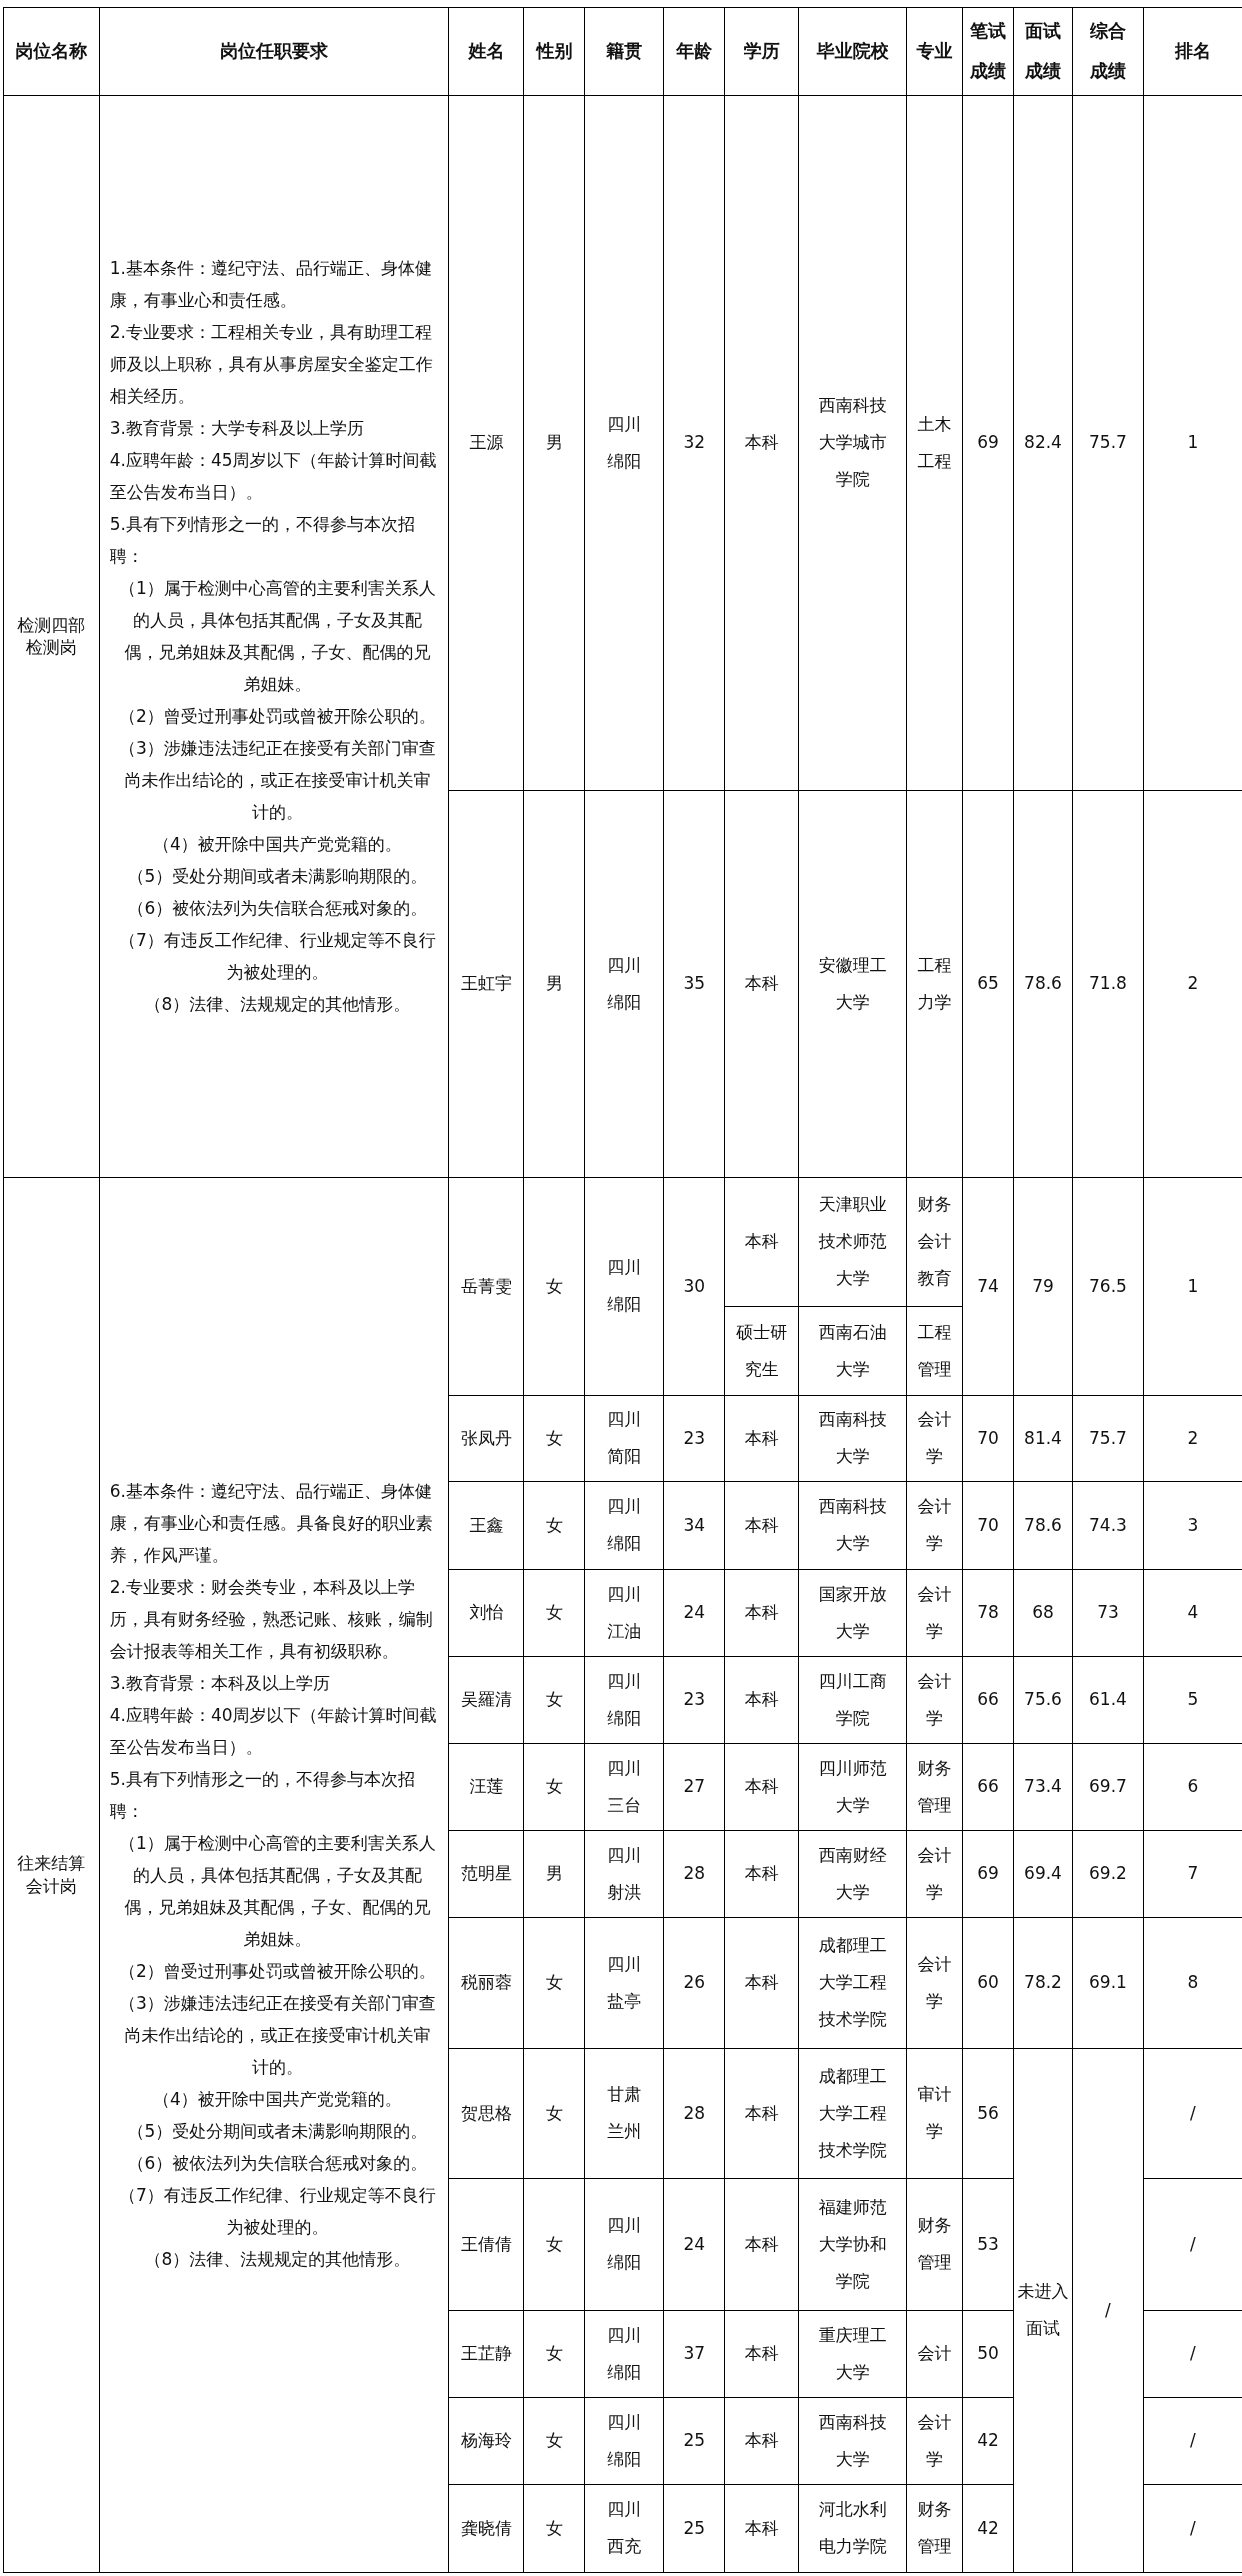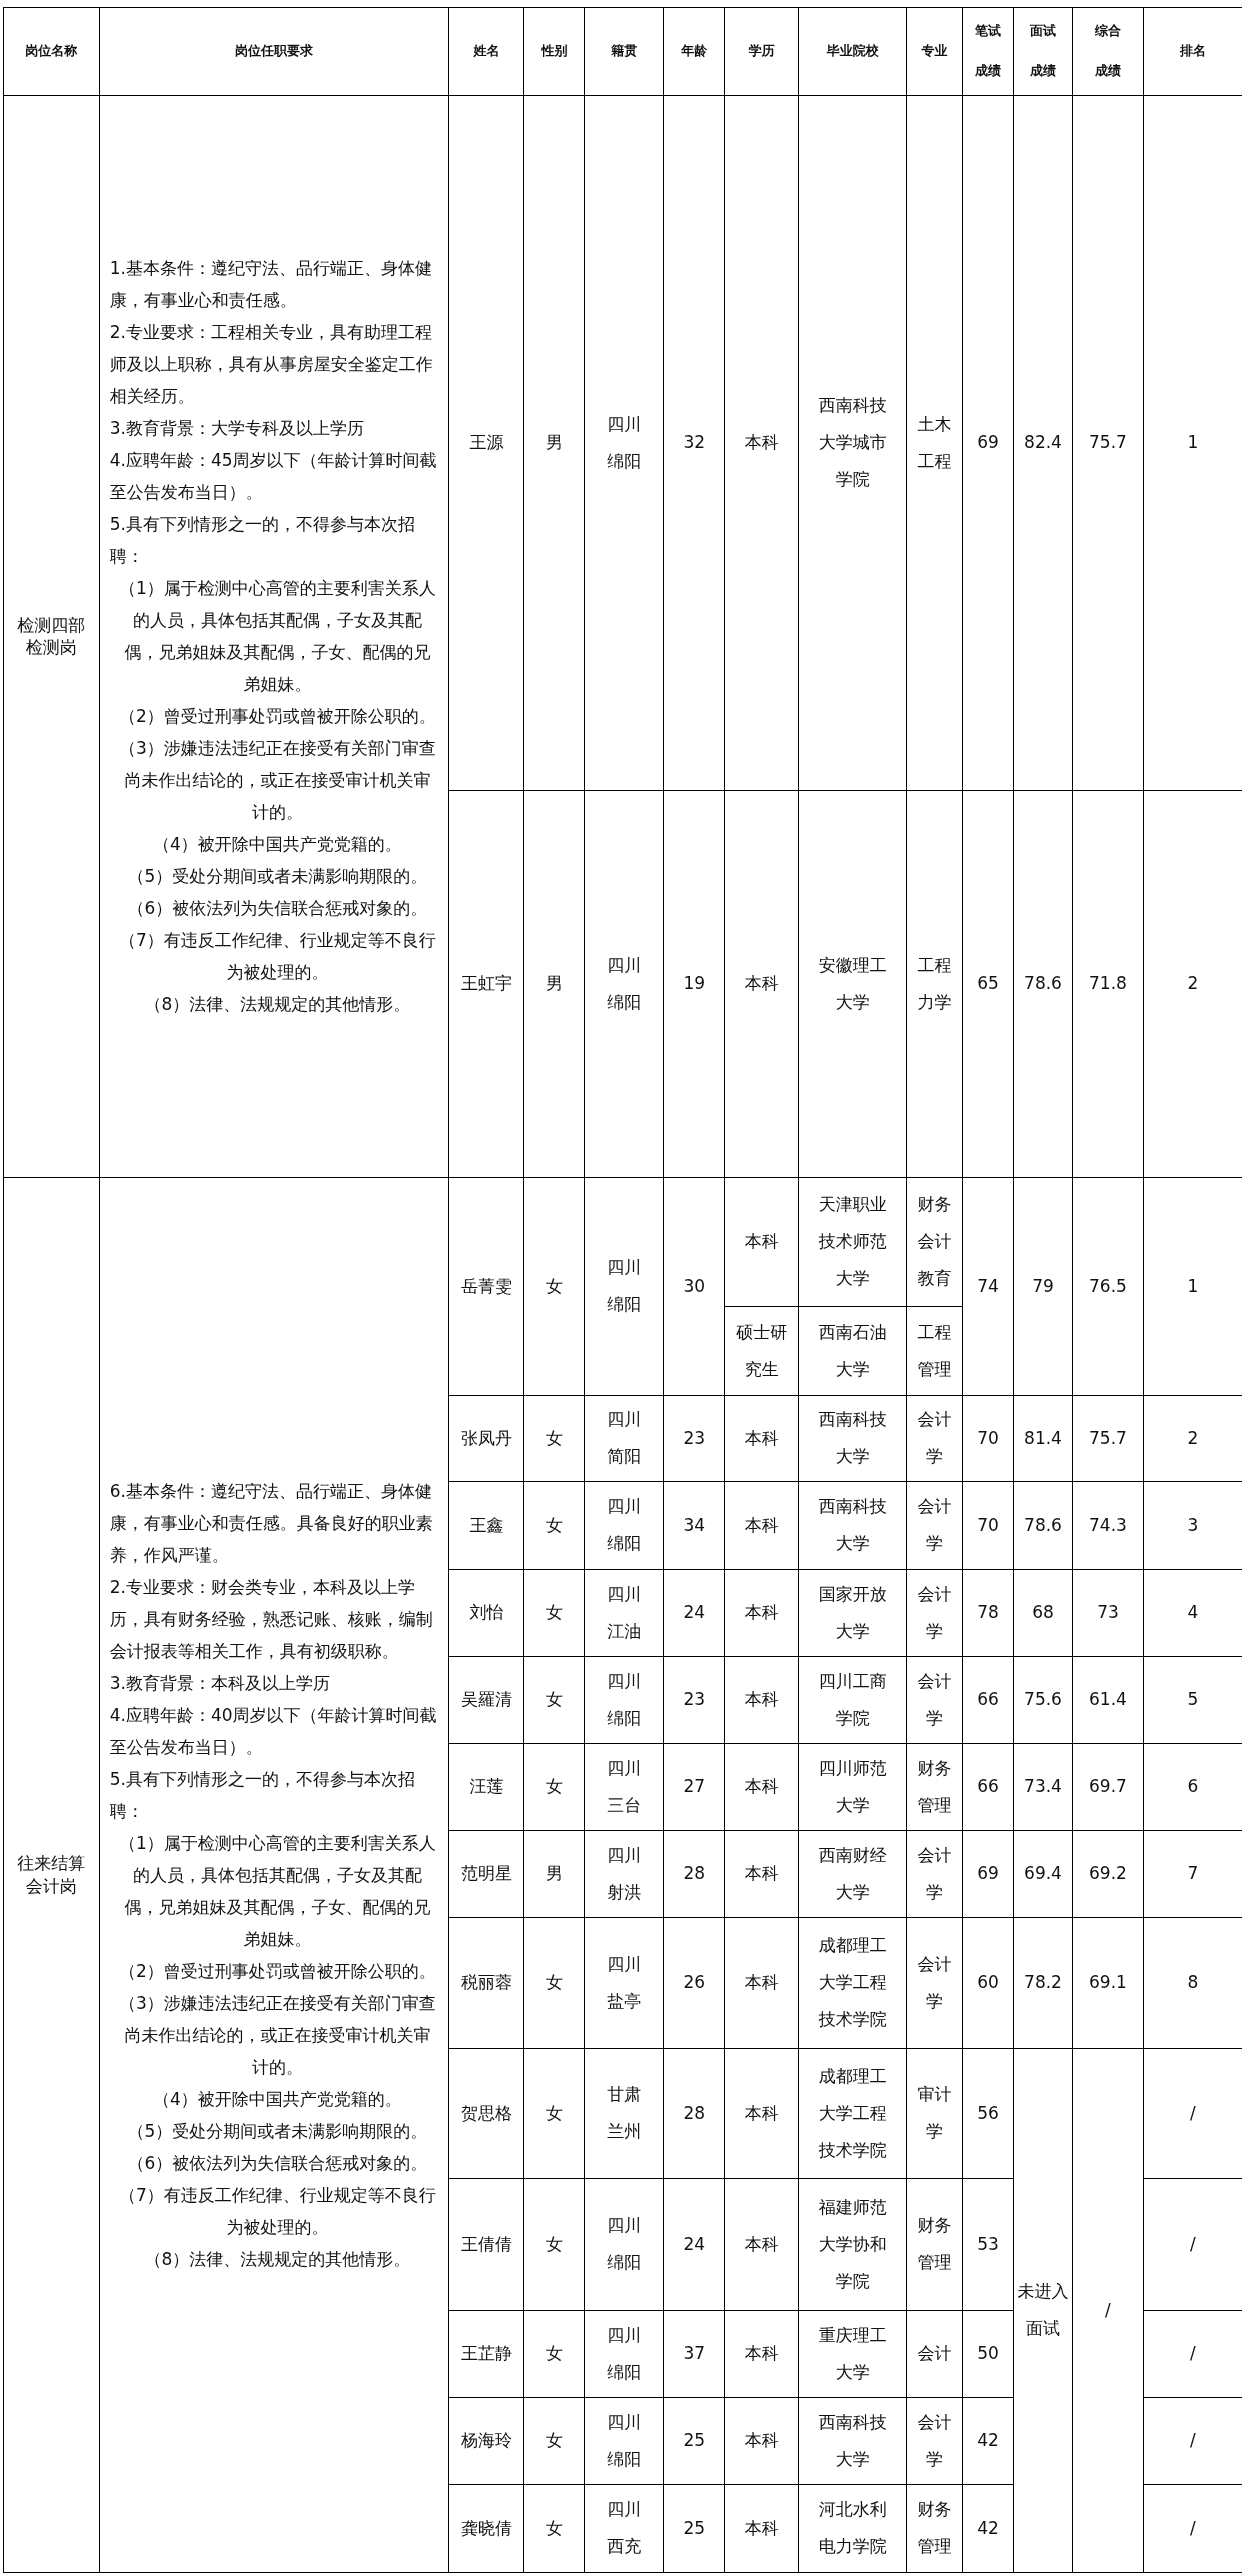--- a/index.html
+++ b/index.html
@@ -1,21 +1,21 @@
 <!DOCTYPE html>
 <html style="font-size:9px"><head>
 <meta charset="utf-8">
 <style>
   html, body { margin: 0; padding: 0; background: #ffffff; }
   body { width: 1243px; height: 2576px; position: relative; overflow: hidden;
          font-family: "DejaVu Sans", "Liberation Sans", sans-serif; color: #111; }
   table.grid { position: absolute; left: 2.8px; top: 6.7px; border-collapse: collapse; table-layout: fixed; }
   table.grid td, table.grid th { border: 1.7px solid #000; padding: 0; text-align: center; vertical-align: middle;
          font-size: 17px; line-height: 37px; font-weight: normal; }
-  table.grid th { font-weight: bold; font-size: 13px; line-height: 40px; }
+  table.grid th { font-weight: bold; font-size: 18px; line-height: 40px; }
   .req { text-align: left !important; padding: 0 10px !important; font-size: 17px; line-height: 32px !important; vertical-align: middle; margin-top: 40px; }
   .req p { margin: 0; }
   .req .sub { padding-left: 6.7px; text-align: center; }
   .stack span { display: block; }
   .pos { font-size: 17px; line-height: 22.5px !important; margin-left: 32px; }
 </style>
 </head>
 <body>
 
 <table class="grid" id="grid">
@@ -103,21 +103,21 @@
         <td>75.7</td>
         <td>1</td>
       </tr>
       <tr style="height: 387px;">
         <td>王虹宇</td>
         <td>男</td>
         <td class="stack">
           <span>四川</span>
           <span>绵阳</span>
         </td>
-        <td>19</td>
+        <td>35</td>
         <td>本科</td>
         <td class="stack">
           <span>安徽理工</span>
           <span>大学</span>
         </td>
         <td class="stack">
           <span>工程</span>
           <span>力学</span>
         </td>
         <td>65</td>

